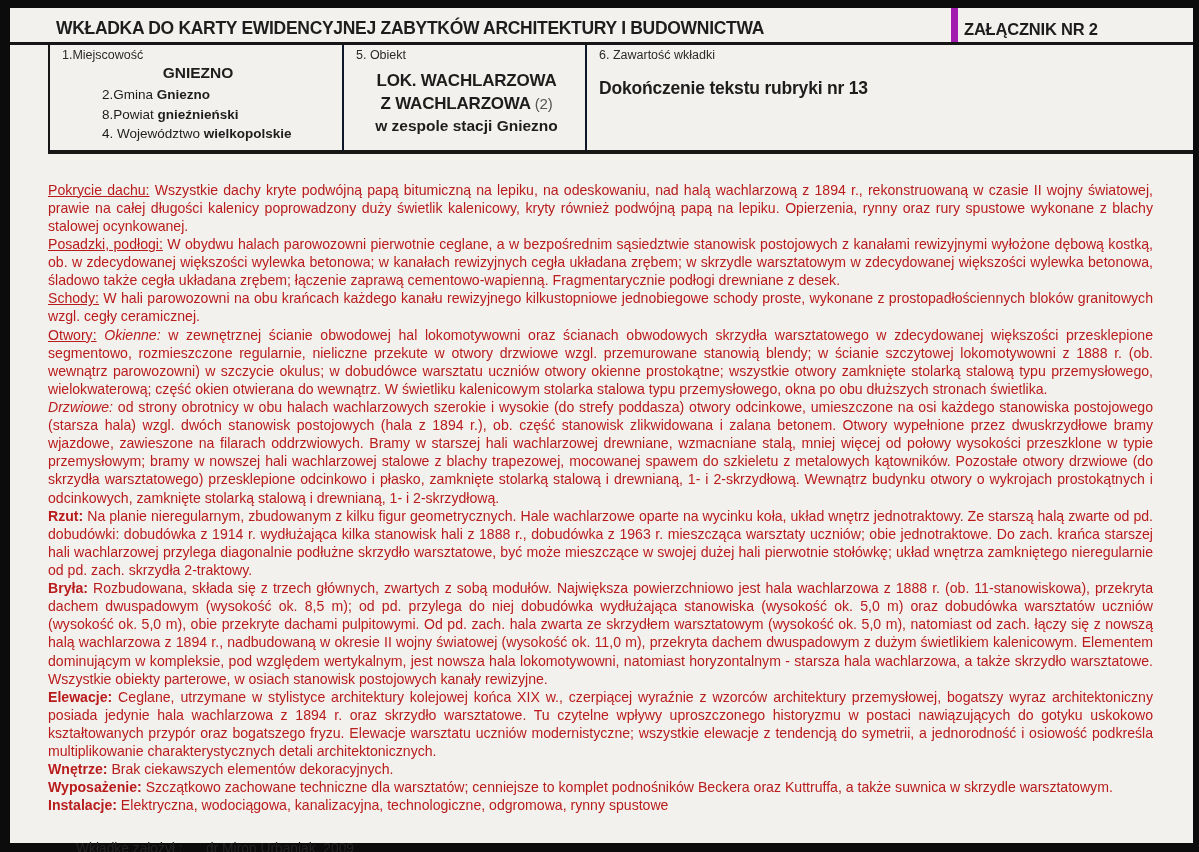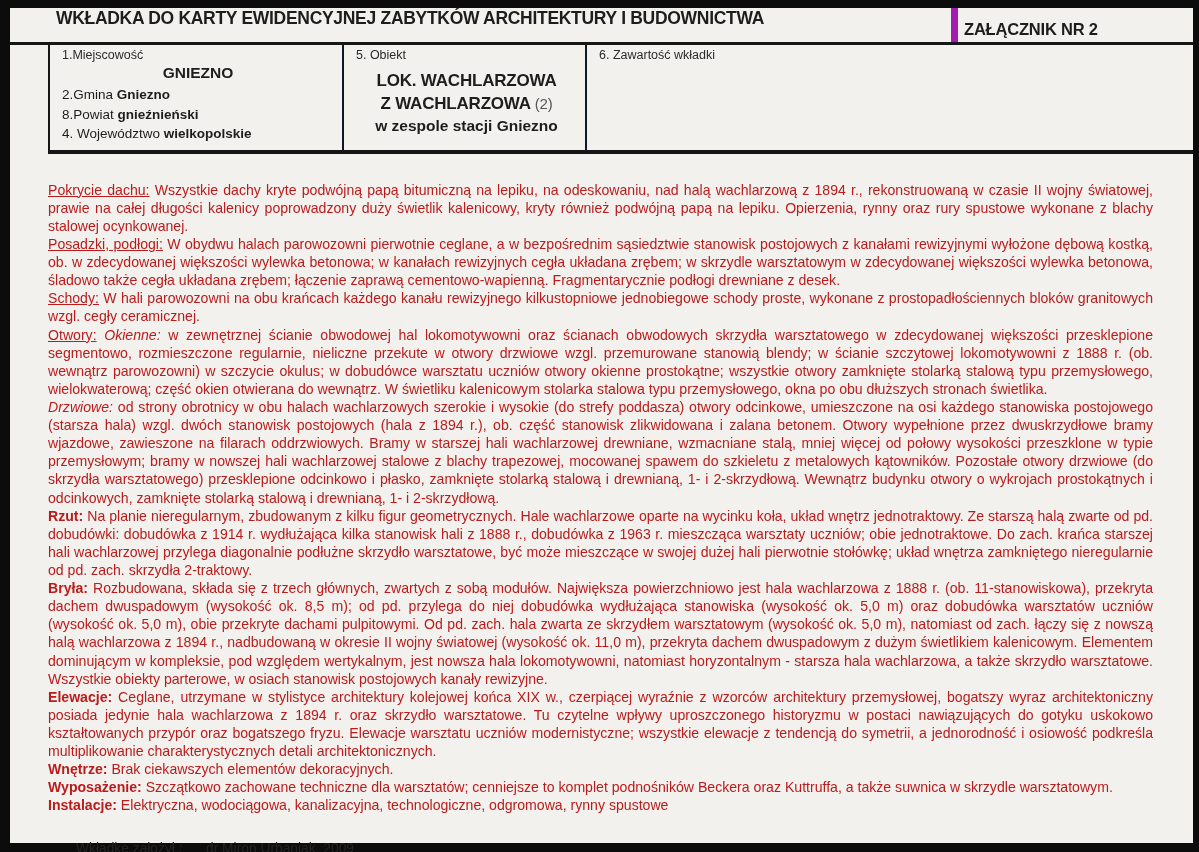--- a/index.html
+++ b/index.html
@@ -12,21 +12,21 @@
     color:#1d1d1d;
     overflow:hidden;
   }
   .page{
     position:absolute;
     left:10px;top:8px;right:6px;bottom:9px;
     background:#f2f1ed;
   }
   
   .hdr{
-    display:flex;align-items:flex-start;
+    display:flex;align-items:flex-end;
     border-bottom:3px solid #161616;
     height:37px;
   }
   .hdr-title{
     flex:1 1 auto;
     padding:0 0 3px 46px;
     font-weight:bold;font-size:17.5px;letter-spacing:-0.3px;
     white-space:nowrap;
   }
   .hdr-attach{
@@ -42,21 +42,21 @@
     display:grid;
     grid-template-columns:292px 243px auto;
     border-left:2px solid #161616;
     border-bottom:4px solid #161616;
     min-height:104px;
   }
   .cell{padding:3px 8px 6px 12px;position:relative;}
   .cell + .cell{border-left:2px solid #0f172a;}
   .cell-label{font-size:12.5px;color:#2a2a2a;}
   .loc-name{text-align:center;font-weight:bold;font-size:15.5px;margin:2px 0 3px 0;}
-  .loc-row{font-size:13.5px;line-height:1.45;}
+  .loc-row{font-size:13.5px;line-height:1.45;margin-left:40px;}
   .loc-row b{font-weight:bold;}
   .obj-lines{text-align:center;margin-top:8px;line-height:1.35;}
   .obj-l1,.obj-l2{font-weight:bold;font-size:17px;letter-spacing:-0.2px;}
   .obj-note{font-weight:normal;color:#555;font-size:15px;}
   .obj-l3{font-weight:bold;font-size:15.5px;}
   .content-value{font-weight:bold;font-size:17.5px;margin-top:16px;letter-spacing:-0.2px;}
   
   .bodytext{
     margin:27px 40px 0 38px;
     font-size:14.1px;
@@ -98,20 +98,21 @@
         <div class="cell-label">5. Obiekt</div>
         <div class="obj-lines">
           <div class="obj-l1">LOK. WACHLARZOWA</div>
           <div class="obj-l2"><span>Z WACHLARZOWA</span><span class="obj-note"> (2)</span></div>
           <div class="obj-l3">w zespole stacji Gniezno</div>
         </div>
       </div>
 
       <div class="cell">
         <div class="cell-label">6. Zawartość wkładki</div>
+        <div class="content-value">Dokończenie tekstu rubryki nr 13</div>
       </div>
 
     </div>
 
     <div class="bodytext" id="body-paragraphs">
         <p><span class="seg-underline">Pokrycie dachu:</span><span class="seg-plain"> Wszystkie dachy kryte podwójną papą bitumiczną na lepiku, na odeskowaniu, nad halą wachlarzową z 1894 r., rekonstruowaną w czasie II wojny światowej, prawie na całej długości kalenicy poprowadzony duży świetlik kalenicowy, kryty również podwójną papą na lepiku. Opierzenia, rynny oraz rury spustowe wykonane z blachy stalowej ocynkowanej.</span></p>
         <p><span class="seg-underline">Posadzki, podłogi:</span><span class="seg-plain"> W obydwu halach parowozowni pierwotnie ceglane, a w bezpośrednim sąsiedztwie stanowisk postojowych z kanałami rewizyjnymi wyłożone dębową kostką, ob. w zdecydowanej większości wylewka betonowa; w kanałach rewizyjnych cegła układana zrębem; w skrzydle warsztatowym w zdecydowanej większości wylewka betonowa, śladowo także cegła układana zrębem; łączenie zaprawą cementowo-wapienną. Fragmentarycznie podłogi drewniane z desek.</span></p>
         <p><span class="seg-underline">Schody:</span><span class="seg-plain"> W hali parowozowni na obu krańcach każdego kanału rewizyjnego kilkustopniowe jednobiegowe schody proste, wykonane z prostopadłościennych bloków granitowych wzgl. cegły ceramicznej.</span></p>
         <p><span class="seg-underline">Otwory:</span><span class="seg-plain"> </span><span class="seg-italic">Okienne:</span><span class="seg-plain"> w zewnętrznej ścianie obwodowej hal lokomotywowni oraz ścianach obwodowych skrzydła warsztatowego w zdecydowanej większości przesklepione segmentowo, rozmieszczone regularnie, nieliczne przekute w otwory drzwiowe wzgl. przemurowane stanowią blendy; w ścianie szczytowej lokomotywowni z 1888 r. (ob. wewnątrz parowozowni) w szczycie okulus; w dobudówce warsztatu uczniów otwory okienne prostokątne; wszystkie otwory zamknięte stolarką stalową typu przemysłowego, wielokwaterową; część okien otwierana do wewnątrz. W świetliku kalenicowym stolarka stalowa typu przemysłowego, okna po obu dłuższych stronach świetlika.</span></p>
         <p><span class="seg-italic">Drzwiowe:</span><span class="seg-plain"> od strony obrotnicy w obu halach wachlarzowych szerokie i wysokie (do strefy poddasza) otwory odcinkowe, umieszczone na osi każdego stanowiska postojowego (starsza hala) wzgl. dwóch stanowisk postojowych (hala z 1894 r.), ob. część stanowisk zlikwidowana i zalana betonem. Otwory wypełnione przez dwuskrzydłowe bramy wjazdowe, zawieszone na filarach oddrzwiowych. Bramy w starszej hali wachlarzowej drewniane, wzmacniane stalą, mniej więcej od połowy wysokości przeszklone w typie przemysłowym; bramy w nowszej hali wachlarzowej stalowe z blachy trapezowej, mocowanej spawem do szkieletu z metalowych kątowników. Pozostałe otwory drzwiowe (do skrzydła warsztatowego) przesklepione odcinkowo i płasko, zamknięte stolarką stalową i drewnianą, 1- i 2-skrzydłową. Wewnątrz budynku otwory o wykrojach prostokątnych i odcinkowych, zamknięte stolarką stalową i drewnianą, 1- i 2-skrzydłową.</span></p>

